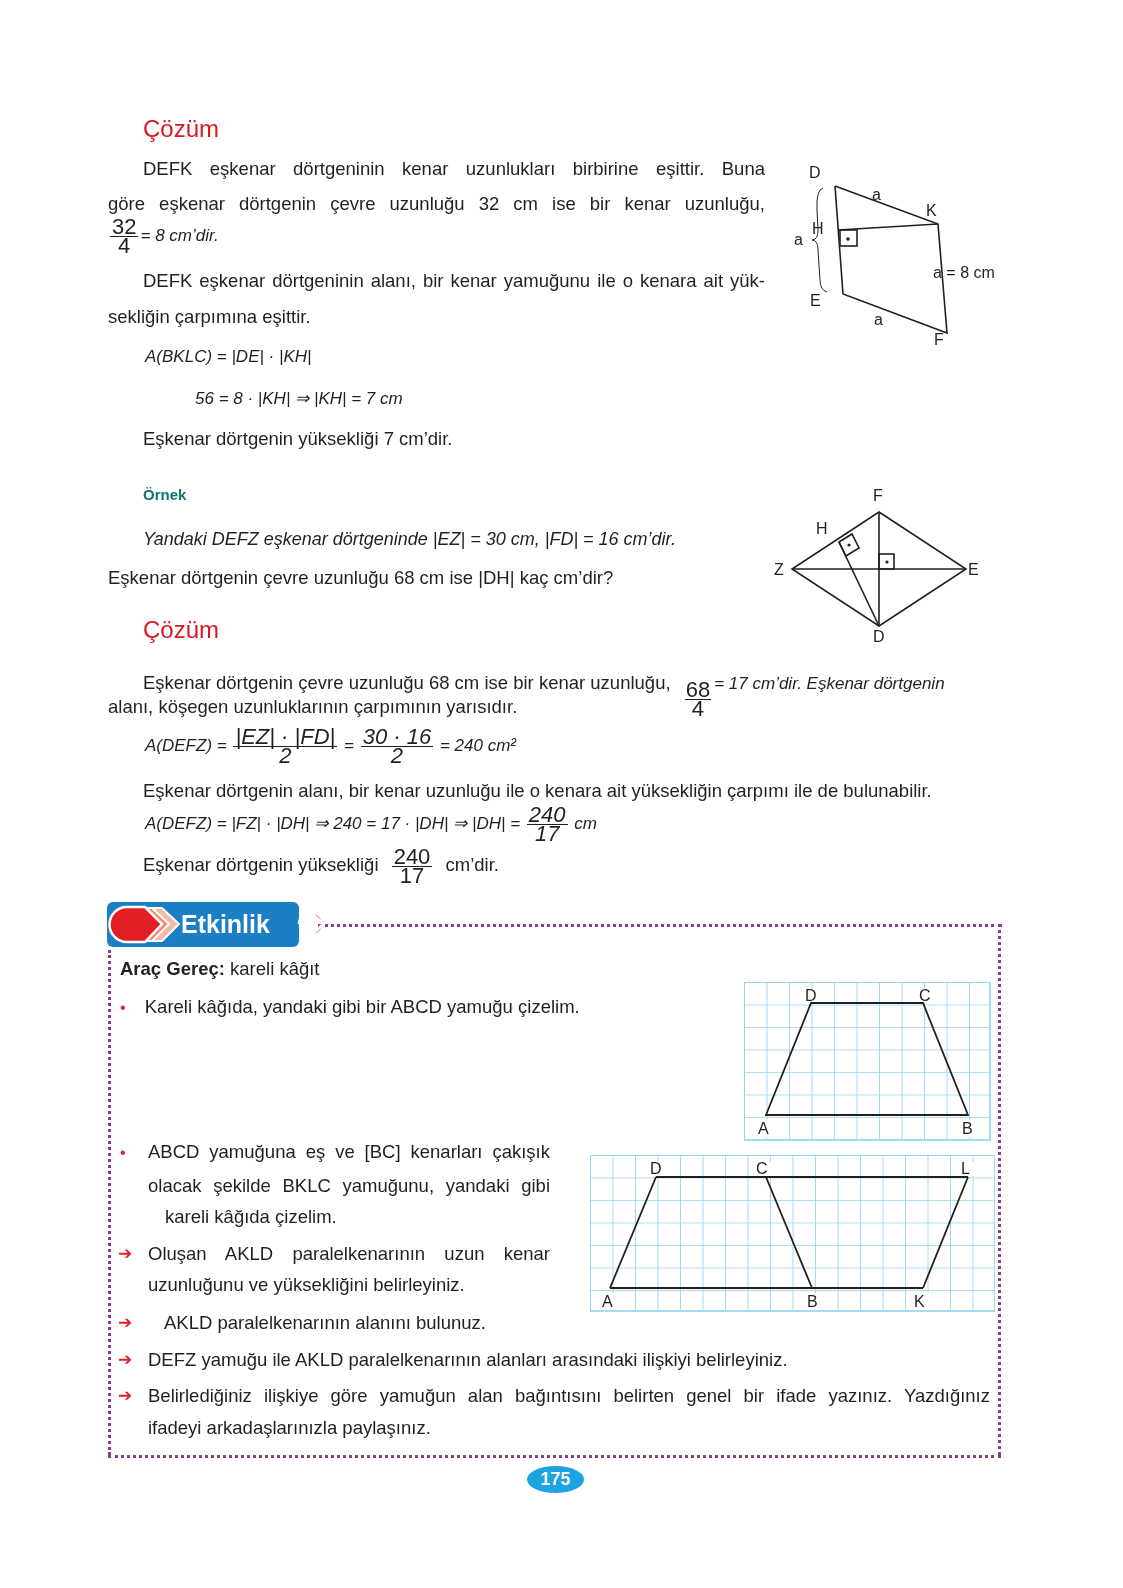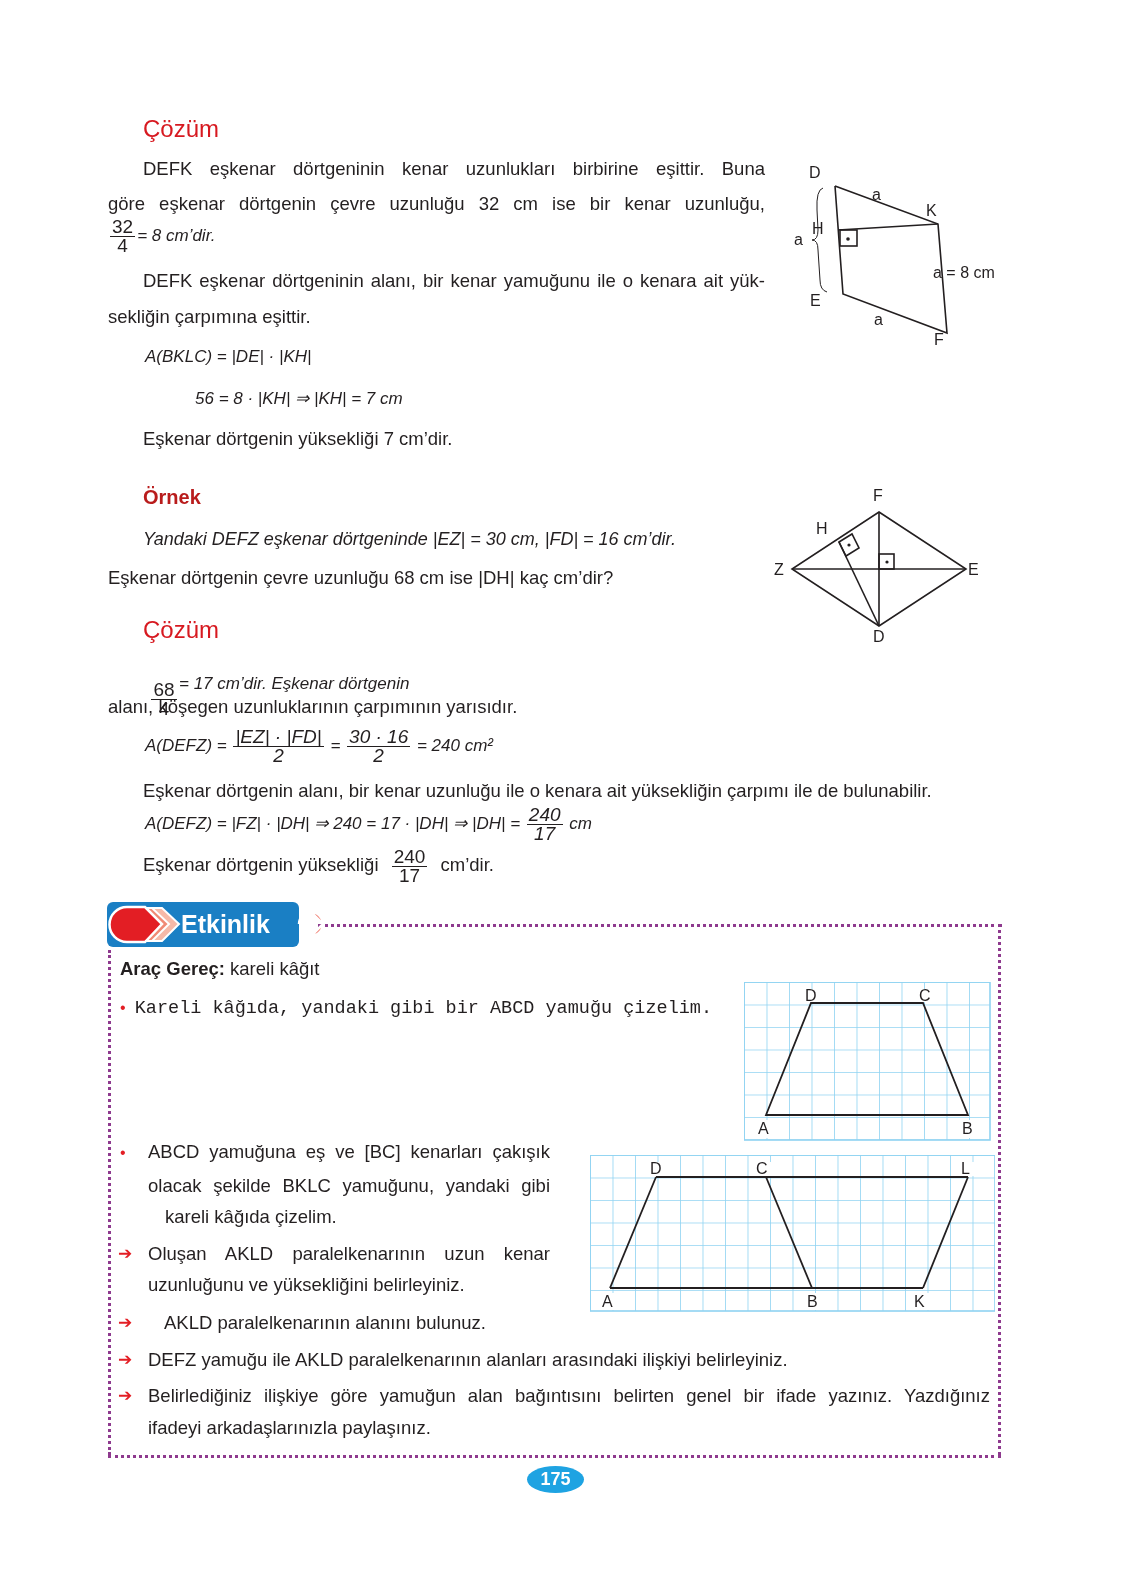--- a/index.html
+++ b/index.html
@@ -1,23 +1,23 @@
 <!DOCTYPE html>
 <html><head>
 <meta charset="utf-8">
 <style>
   html, body { margin:0; padding:0; background:#ffffff; }
   body { width:1123px; height:1588px; position:relative; overflow:hidden;
          font-family:"Liberation Sans", sans-serif; color:#231f20; }
   .abs { position:absolute; }
   .t { font-size:18.5px; line-height:22px; white-space:nowrap; }
   .red-h { color:#d71920; font-size:24px; }
-  .bold-h { color:#b91c1c; font-size:20px; font-weight:bold; }
+  .bold-h { color:#0f766e; font-size:15px; font-weight:bold; }
   .just { text-align:justify; text-align-last:justify; }
-  .frac { display:inline-flex; flex-direction:column; align-items:center; vertical-align:middle; font-size:19px; line-height:18px; margin:0 2px; }
+  .frac { display:inline-flex; flex-direction:column; align-items:center; vertical-align:middle; font-size:22px; line-height:18px; margin:0 2px; }
   .frac .num { border-bottom:1px solid #231f20; padding:0 2px; }
   .frac .den { padding:0 2px; }
   .math { font-size:17px;font-style:italic; }
   svg text { font-family:"Liberation Sans", sans-serif; fill:#231f20; }
   .etk-box { position:absolute; left:107px; top:902px; width:192px; height:45px; background:#1a7fc4; border-radius:6px; }
   .dotted-top { position:absolute; left:318px; top:924px; width:684px; border-top:3px dotted #8e3a8e; }
   .dotted-left { position:absolute; left:108px; top:950px; height:505px; border-left:3px dotted #8e3a8e; }
   .dotted-right { position:absolute; left:998px; top:924px; height:531px; border-left:3px dotted #8e3a8e; }
   .dotted-bottom { position:absolute; left:108px; top:1455px; width:893px; border-top:3px dotted #8e3a8e; }
   .bullet-dot { color:#e31e24; font-size:16px; }
@@ -79,20 +79,21 @@
   <circle cx="89" cy="65" r="1.6" fill="#231f20"></circle>
   <text x="113" y="21" font-size="16">F</text>
   <text x="56" y="54" font-size="16">H</text>
   <text x="14" y="95" font-size="16">Z</text>
   <text x="208" y="95" font-size="16">E</text>
   <text x="113" y="162" font-size="16">D</text>
 </svg>
 
 <div class="abs red-h" style="left:143px;top:616px;">Çözüm</div>
 <div class="abs t" style="left:143px;top:650px;">
+  <span>Eşkenar dörtgenin çevre uzunluğu 68 cm ise bir kenar uzunluğu,</span>
   <span class="frac" style="margin-left:8px;margin-top:31px;">
       <span class="num" style="border:none;">68</span>
       <span style="display:block;width:26px;border-top:1px solid #231f20;"></span>
       <span class="den">4</span>
     </span><span class="math">= 17 cm’dir. Eşkenar dörtgenin</span>
 </div>
 <div class="abs t" style="left:108px;top:696px;">alanı, köşegen uzunluklarının çarpımının yarısıdır.</div>
 <div class="abs t math" style="left:145px;top:728px;">
   <span>A(DEFZ) =</span>
   <span class="frac">
@@ -138,21 +139,21 @@
 </svg>
 <div class="abs" style="left:181px;top:909px;color:#fff;font-weight:bold;font-size:25px;line-height:30px;">Etkinlik</div>
 
 <div class="abs t" style="left:120px;top:958px;">
   <b>Araç Gereç:</b>
   <span>kareli kâğıt</span>
 </div>
 
 <div class="abs t" style="left:120px;top:996px;">
   <span class="bullet-dot">•</span>
-  <span style="margin-left:4px;font-family:Liberation Mono, monospace;">Kareli kâğıda, yandaki gibi bir ABCD yamuğu çizelim.</span>
+  <span style="margin-left:14px;">Kareli kâğıda, yandaki gibi bir ABCD yamuğu çizelim.</span>
 </div>
 
 <div class="abs t" style="left:120px;top:1141px;">
   <span class="bullet-dot">•</span>
 </div>
 <div class="abs t just" style="left:148px;top:1141px;width:402px;">ABCD yamuğuna eş ve [BC] kenarları çakışık</div>
 <div class="abs t just" style="left:148px;top:1175px;width:402px;">olacak şekilde BKLC yamuğunu, yandaki gibi</div>
 <div class="abs t" style="left:165px;top:1206px;">kareli kâğıda çizelim.</div>
 
 <div class="abs t arrow" style="left:118px;top:1243px;">➔</div>

